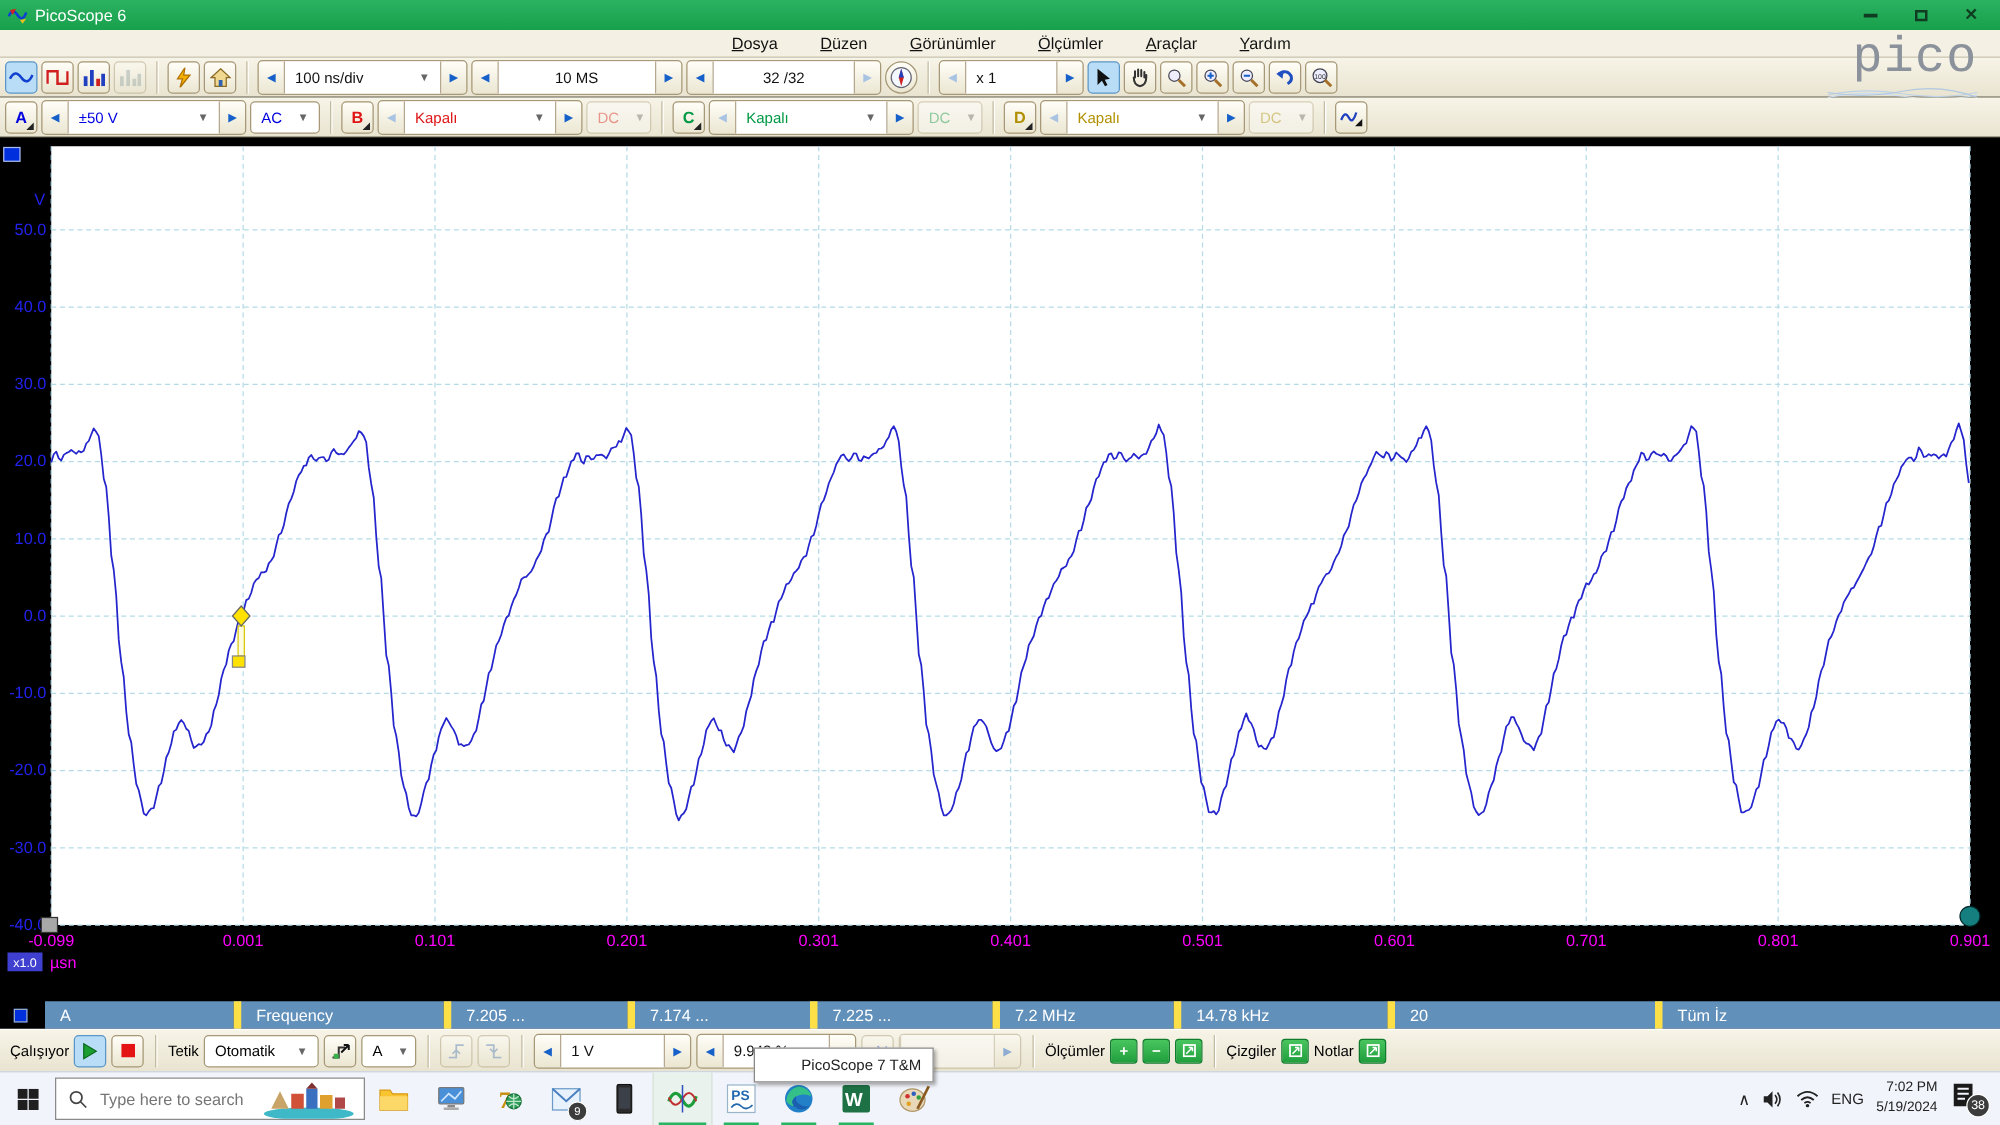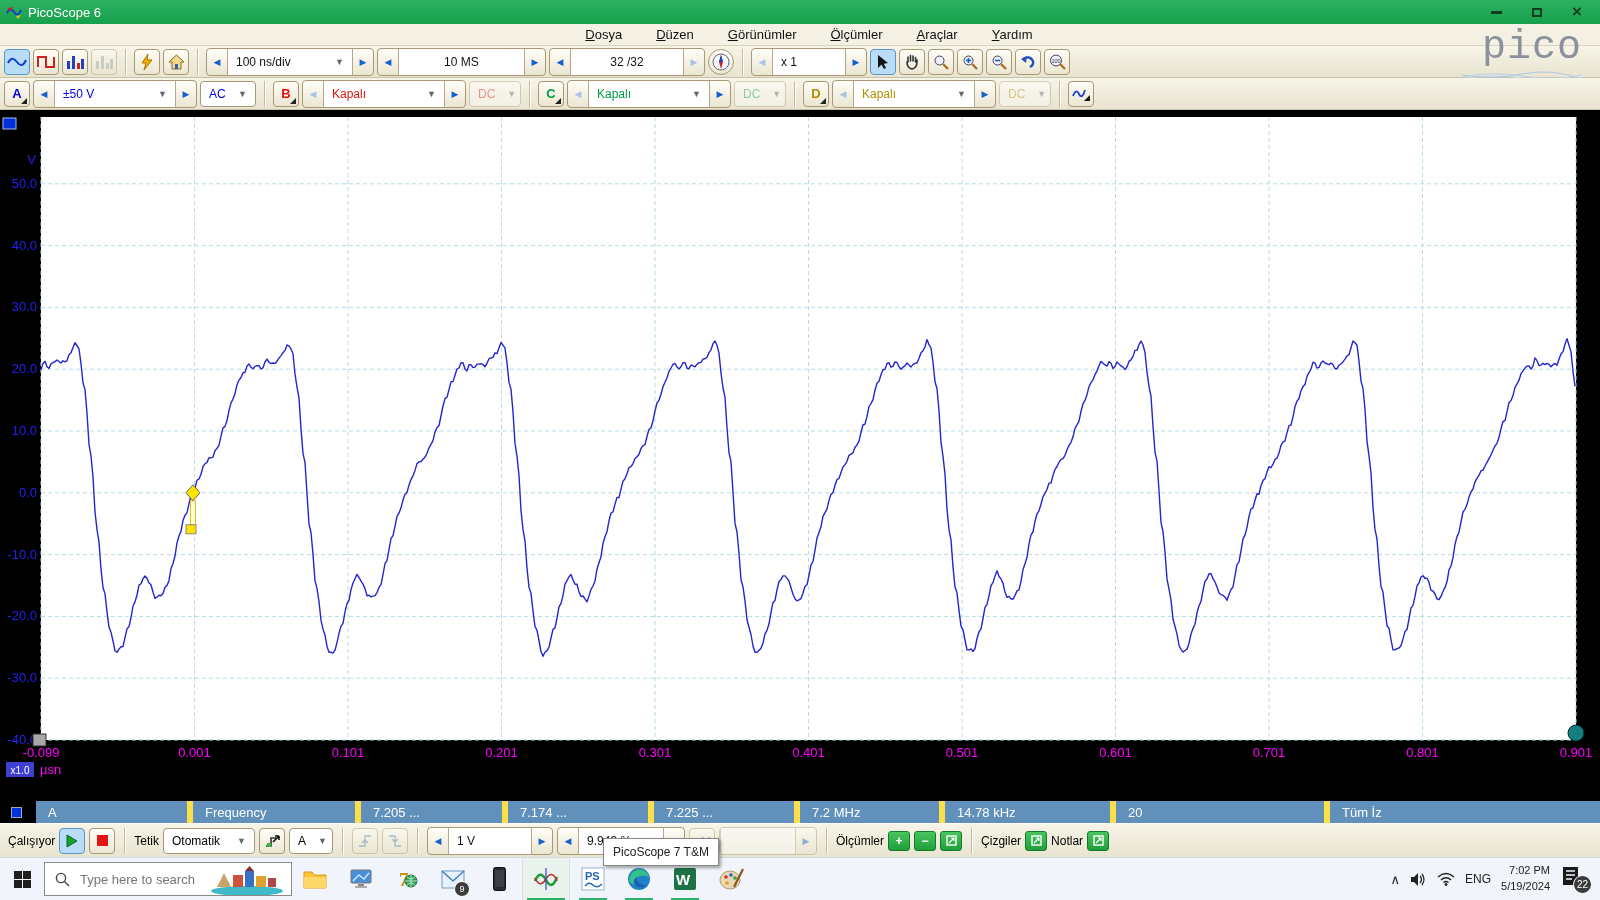--- a/index.html
+++ b/index.html
@@ -55,21 +55,21 @@
     padding-left:12px;box-sizing:border-box;border-left:6px solid #fde047;}
   .swatch{position:absolute;top:23px;left:11px;width:9px;height:9px;background:#0030dd;border:1px solid #9ab;}
   
   .btoolbar{position:absolute;top:823px;left:0;width:1600px;height:34px;
     background:linear-gradient(#f7f4e8,#e9e4d0);border-top:1px solid #fff;display:flex;align-items:center;gap:4px;
     padding:0 6px;box-sizing:border-box;font-size:12px;}
   .greenbtn{width:20px;height:18px;border-radius:3px;background:linear-gradient(#49c55e,#1f9e3c);
     border:1px solid #0f7d2c;color:#fff;display:flex;align-items:center;justify-content:center;font-size:12px;font-weight:bold;}
   .tooltip{position:absolute;top:838px;left:603px;width:114px;height:26px;background:#fff;border:1px solid #888;
     box-shadow:2px 2px 3px rgba(0,0,0,.35);display:flex;align-items:center;justify-content:center;
-    font-size:12px;color:#222;z-index:60;}
+    font-size:12px;color:#222;z-index:60;padding-left:28px;}
   
   .taskbar{position:absolute;top:857px;left:0;width:1600px;height:43px;background:#f1f4fa;
     border-top:1px solid #d5dbe6;display:flex;align-items:center;box-sizing:border-box;z-index:40;}
   .startbtn{width:44px;height:43px;display:flex;align-items:center;justify-content:center;}
   .searchbox{position:relative;width:248px;height:34px;background:#fff;border:1px solid #8a8a8a;
     display:flex;align-items:center;padding-left:10px;box-sizing:border-box;}
   .searchbox input{border:none;outline:none;font-size:13px;color:#333;width:130px;
     font-family:"Liberation Sans",sans-serif;background:transparent;}
   .tb-icon{width:46px;height:43px;display:flex;align-items:center;justify-content:center;position:relative;}
   .tb-icon.active{background:#e9f2ec;border-left:1px solid #d8e2da;border-right:1px solid #d8e2da;}
@@ -582,16 +582,16 @@
     <span class="traytxt">ENG</span>
     <div class="clock">
       <div>7:02 PM</div>
       <div>5/19/2024</div>
     </div>
     <div style="position:relative;width:30px;height:34px;">
       <svg width="20" height="20" viewBox="0 0 20 20" style="position:absolute;left:2px;top:4px;">
         <rect x="1" y="1" width="15" height="18" fill="#1a1a1a"></rect>
         <path d="M4 5 H13 M4 9 H13 M4 13 H10" stroke="#f1f4fa" stroke-width="1.6"></path>
         </svg>
-      <div class="badge" style="width:17px;height:17px;font-size:10px;right:-2px;bottom:2px;">22</div>
+      <div class="badge" style="width:17px;height:17px;font-size:10px;right:-2px;bottom:2px;">38</div>
     </div>
   </div>
 </div>
 
 </body></html>

